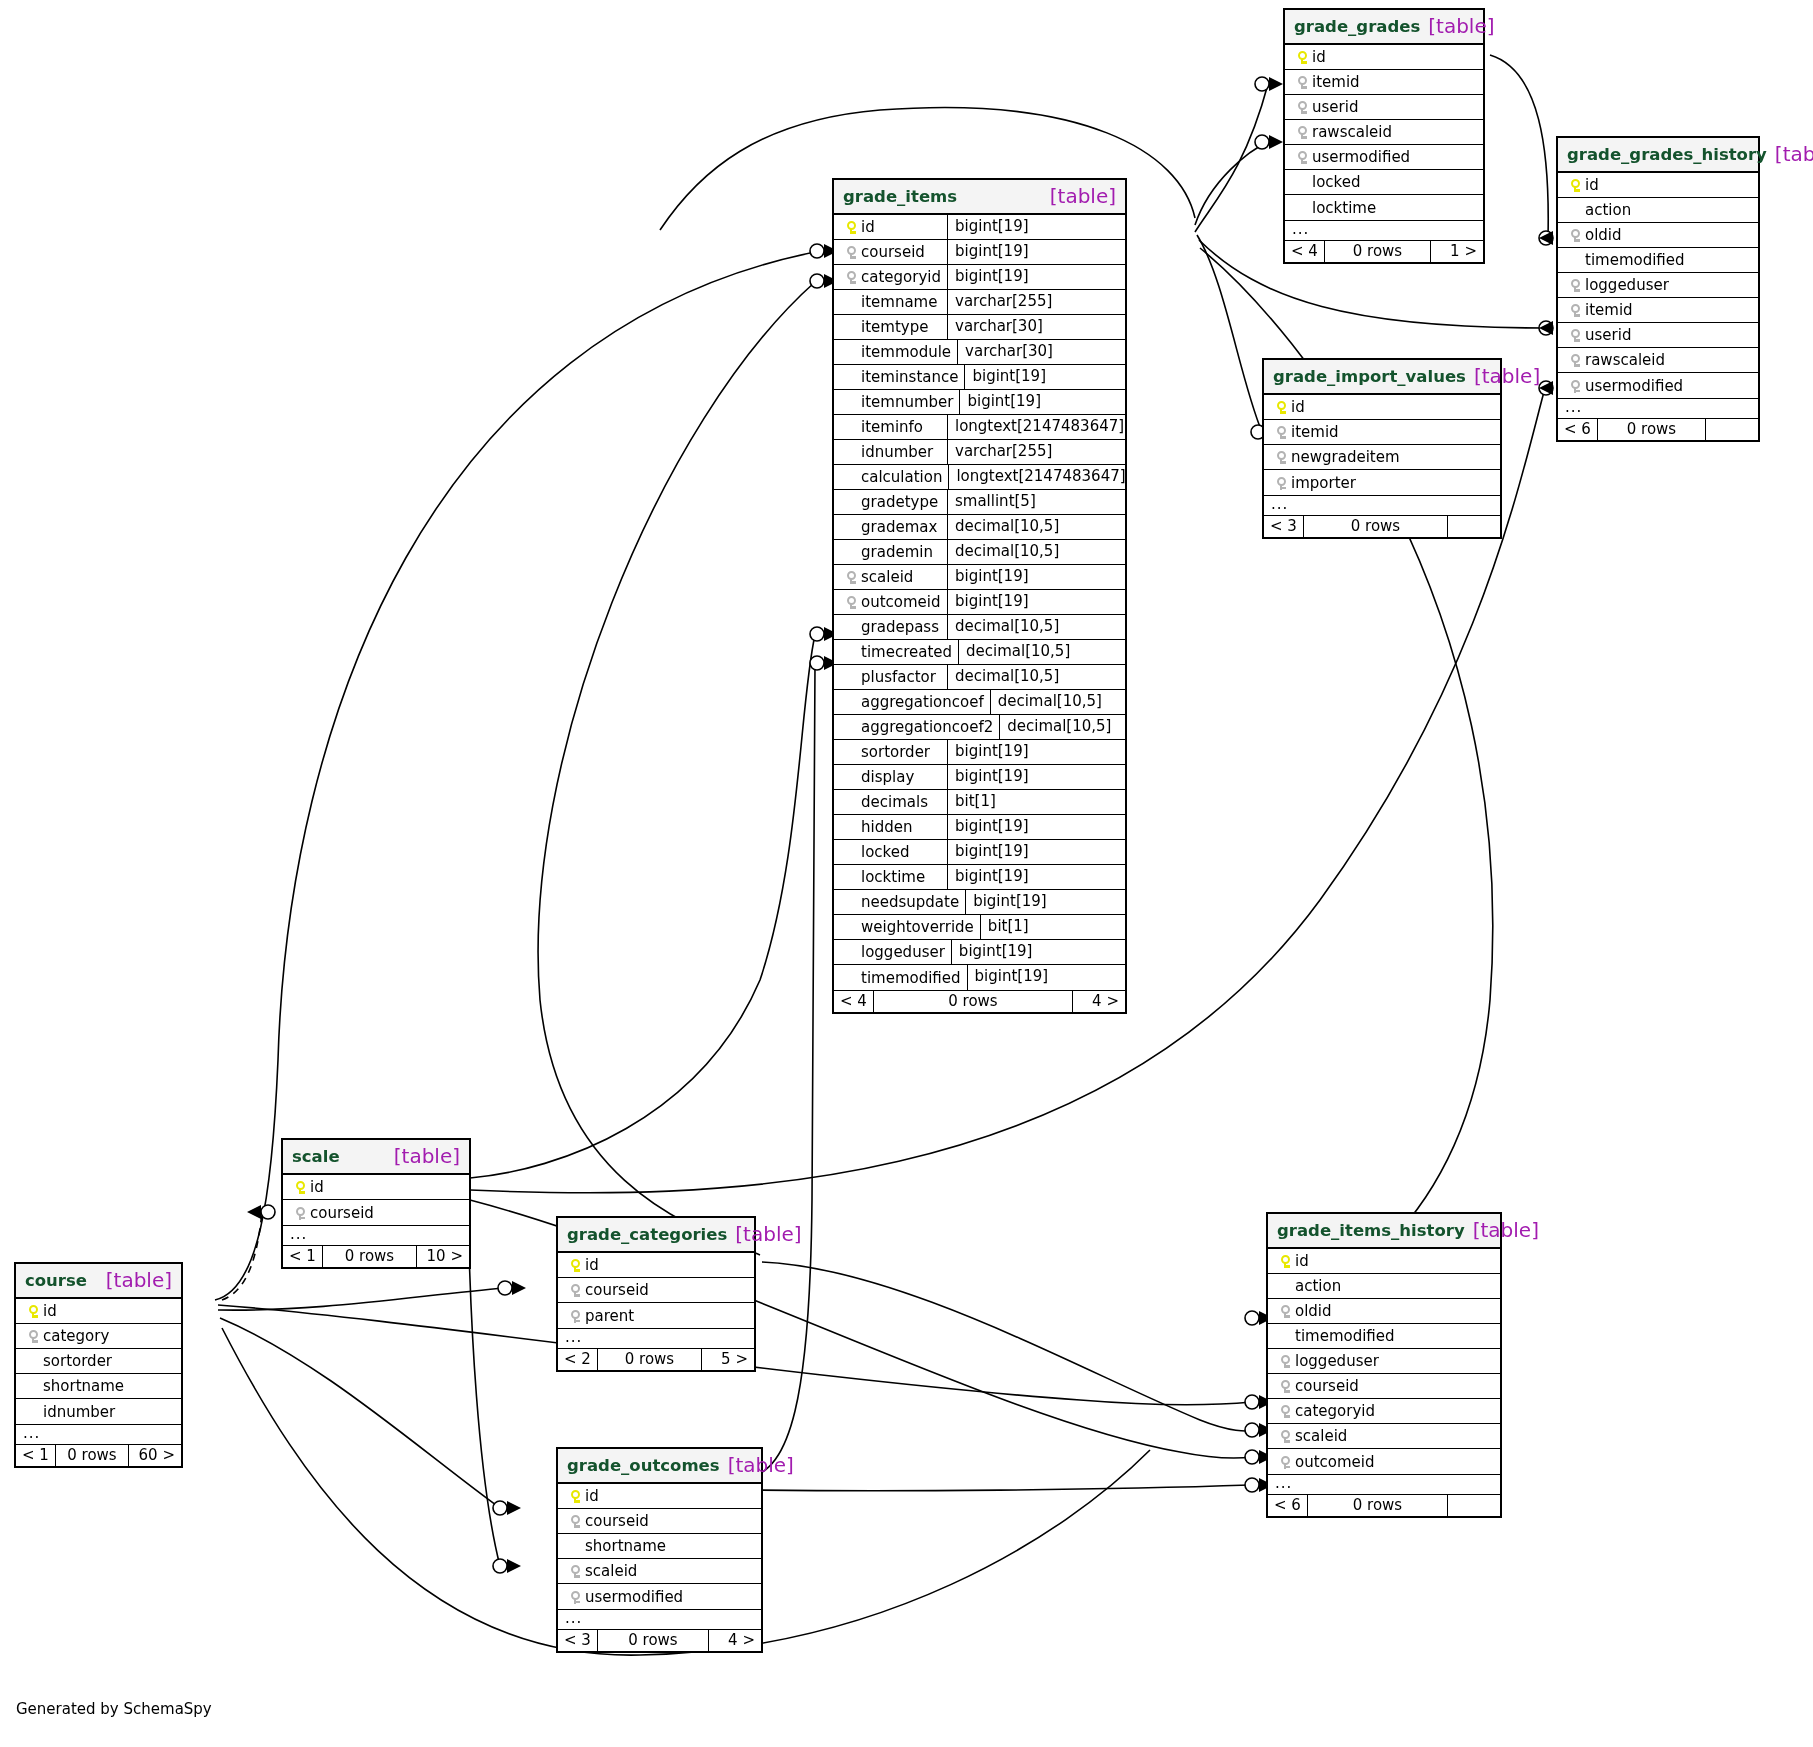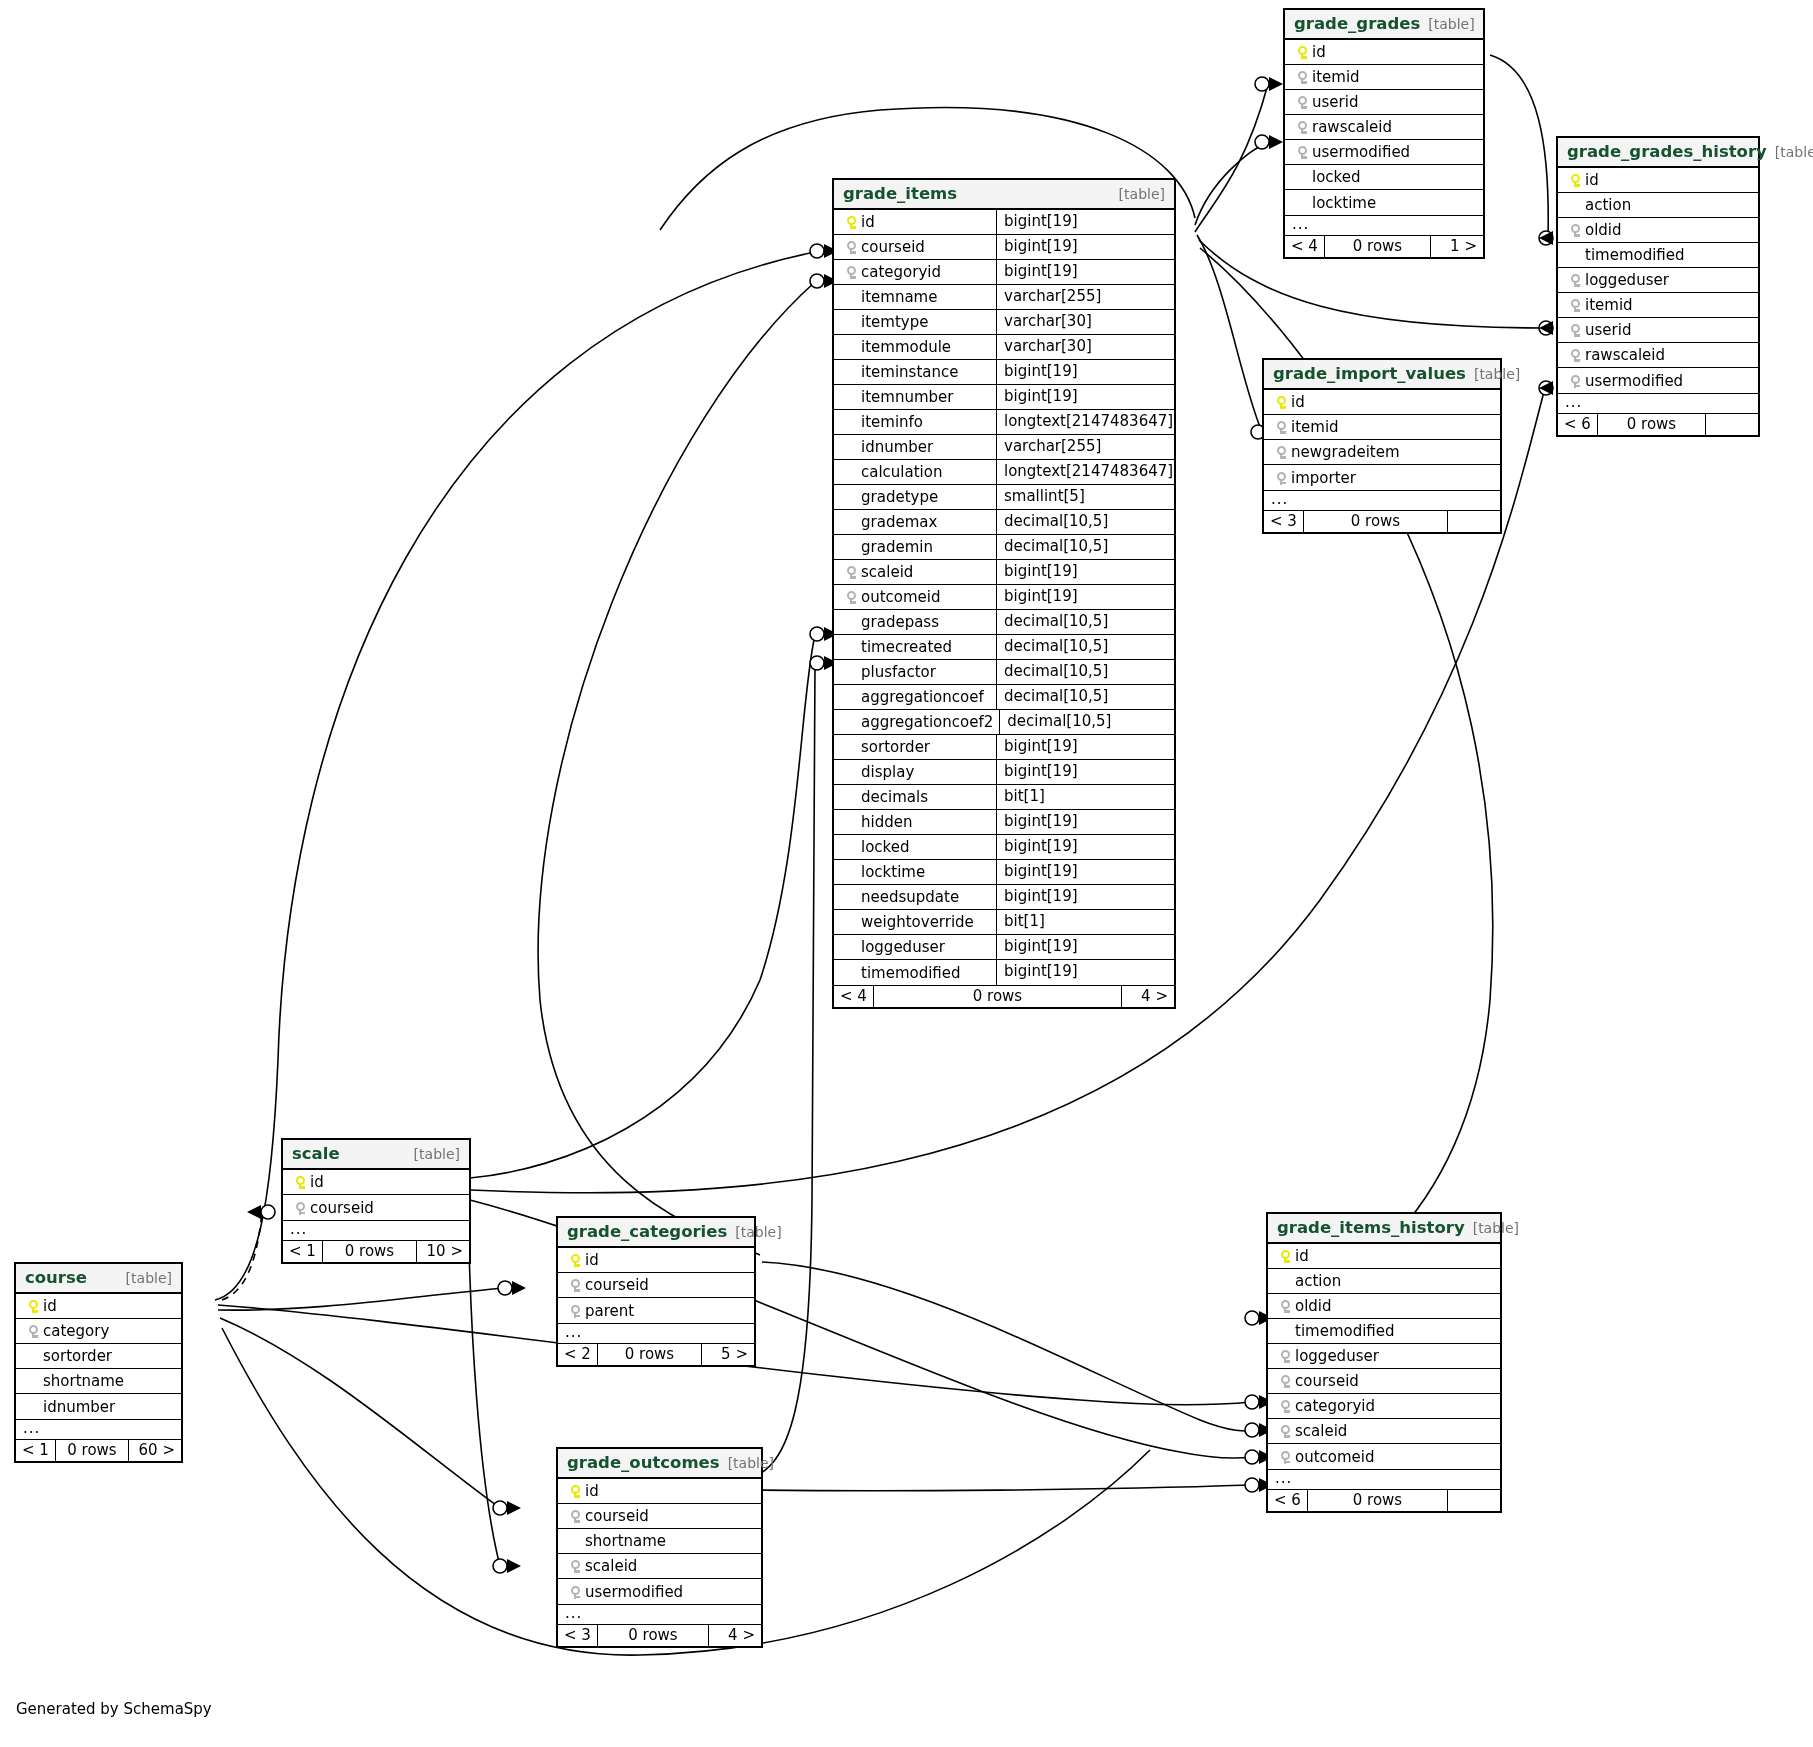--- a/index.html
+++ b/index.html
@@ -4,21 +4,21 @@
 <style>
   html,body{margin:0;padding:0;background:#ffffff;}
   body{font-family:"DejaVu Sans","Liberation Sans",sans-serif;}
   #canvas{position:relative;width:1813px;height:1747px;background:#fff;overflow:hidden;}
   #edges{position:absolute;left:0;top:0;width:1813px;height:1747px;pointer-events:none;}
 
   .tbl{position:absolute;background:#ffffff;border:2px solid #000;box-sizing:border-box;}
   .tbl .thead{display:flex;align-items:center;justify-content:space-between;
       background:#f4f4f4;border-bottom:2px solid #000;padding:4px 9px 5px 9px;box-sizing:border-box;}
   .tbl .tname{font-weight:bold;font-size:16.5px;color:#14532d;letter-spacing:0px;white-space:nowrap;}
-  .tbl .ttag{font-size:14px;color:#737373;white-space:nowrap;padding-left:8px;}
+  .tbl .ttag{font-size:20px;color:#a21caf;white-space:nowrap;padding-left:8px;}
 
   .rows{display:block;}
   .row{display:flex;border-bottom:1px solid #000;box-sizing:border-box;min-height:25px;}
   .row:last-child{border-bottom:none;}
   .cname{display:flex;align-items:center;gap:0px;padding:2px 6px 2px 7px;font-size:15px;color:#000;
       box-sizing:border-box;white-space:nowrap;flex:1 1 auto;}
   .ctype{padding:2px 6px 2px 7px;font-size:15px;color:#000;border-left:1px solid #000;
       box-sizing:border-box;white-space:nowrap;}
   .keyslot{display:inline-block;width:20px;min-width:20px;text-align:center;}
   .key{display:inline-block;width:9px;height:13px;position:relative;vertical-align:middle;}
@@ -123,21 +123,21 @@
       <path d="M1259,1423 L1273,1430 L1259,1437 Z"></path>
       <path d="M1259,1450 L1273,1457 L1259,1464 Z"></path>
       <path d="M1259,1478 L1273,1485 L1259,1492 Z"></path>
       <path d="M512,1281 L526,1288 L512,1295 Z"></path>
       <path d="M507,1501 L521,1508 L507,1515 Z"></path>
       <path d="M507,1559 L521,1566 L507,1573 Z"></path>
       <path d="M261,1205 L247,1212 L261,1219 Z"></path>
     </g>
   </svg>
 
-  <div class="tbl" style="left:832px;top:178px;width:344px;">
+  <div class="tbl" style="left:832px;top:178px;width:295px;">
     <div class="thead">
       <span class="tname">grade_items</span>
       <span class="ttag">[table]</span>
     </div>
     <div class="rows">
         <div class="row">
           <div class="cname">
             <span class="keyslot"><span class="key pk"><i></i><b></b><s></s></span></span>
             <span>id</span>
           </div>

